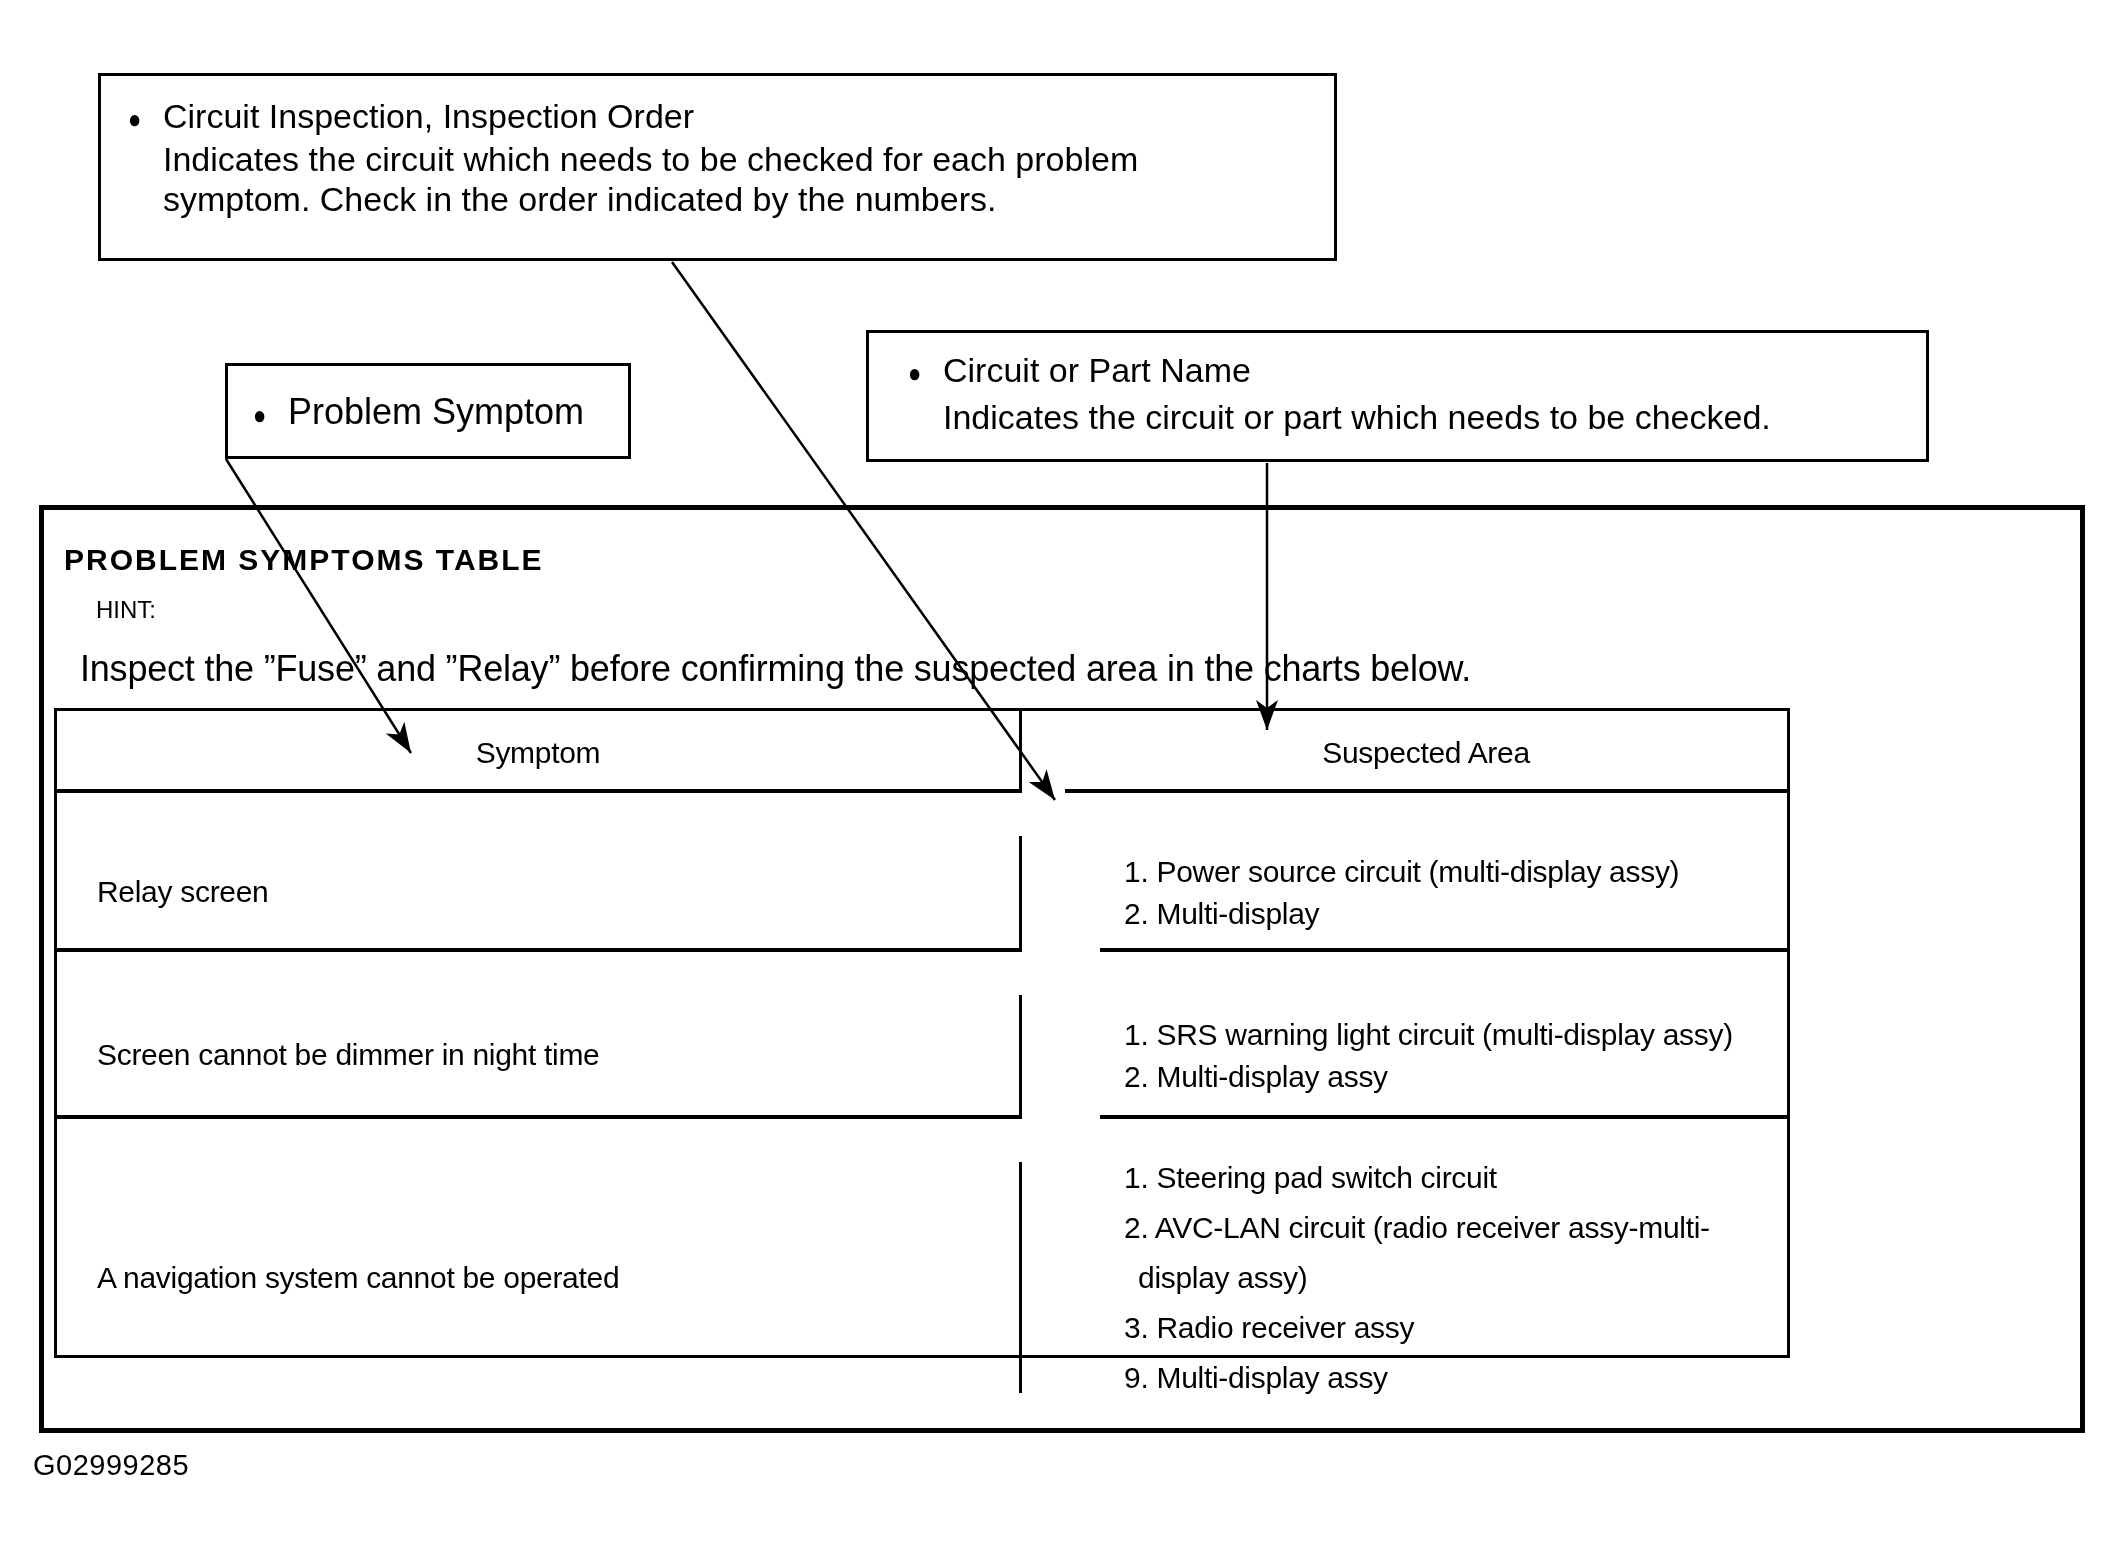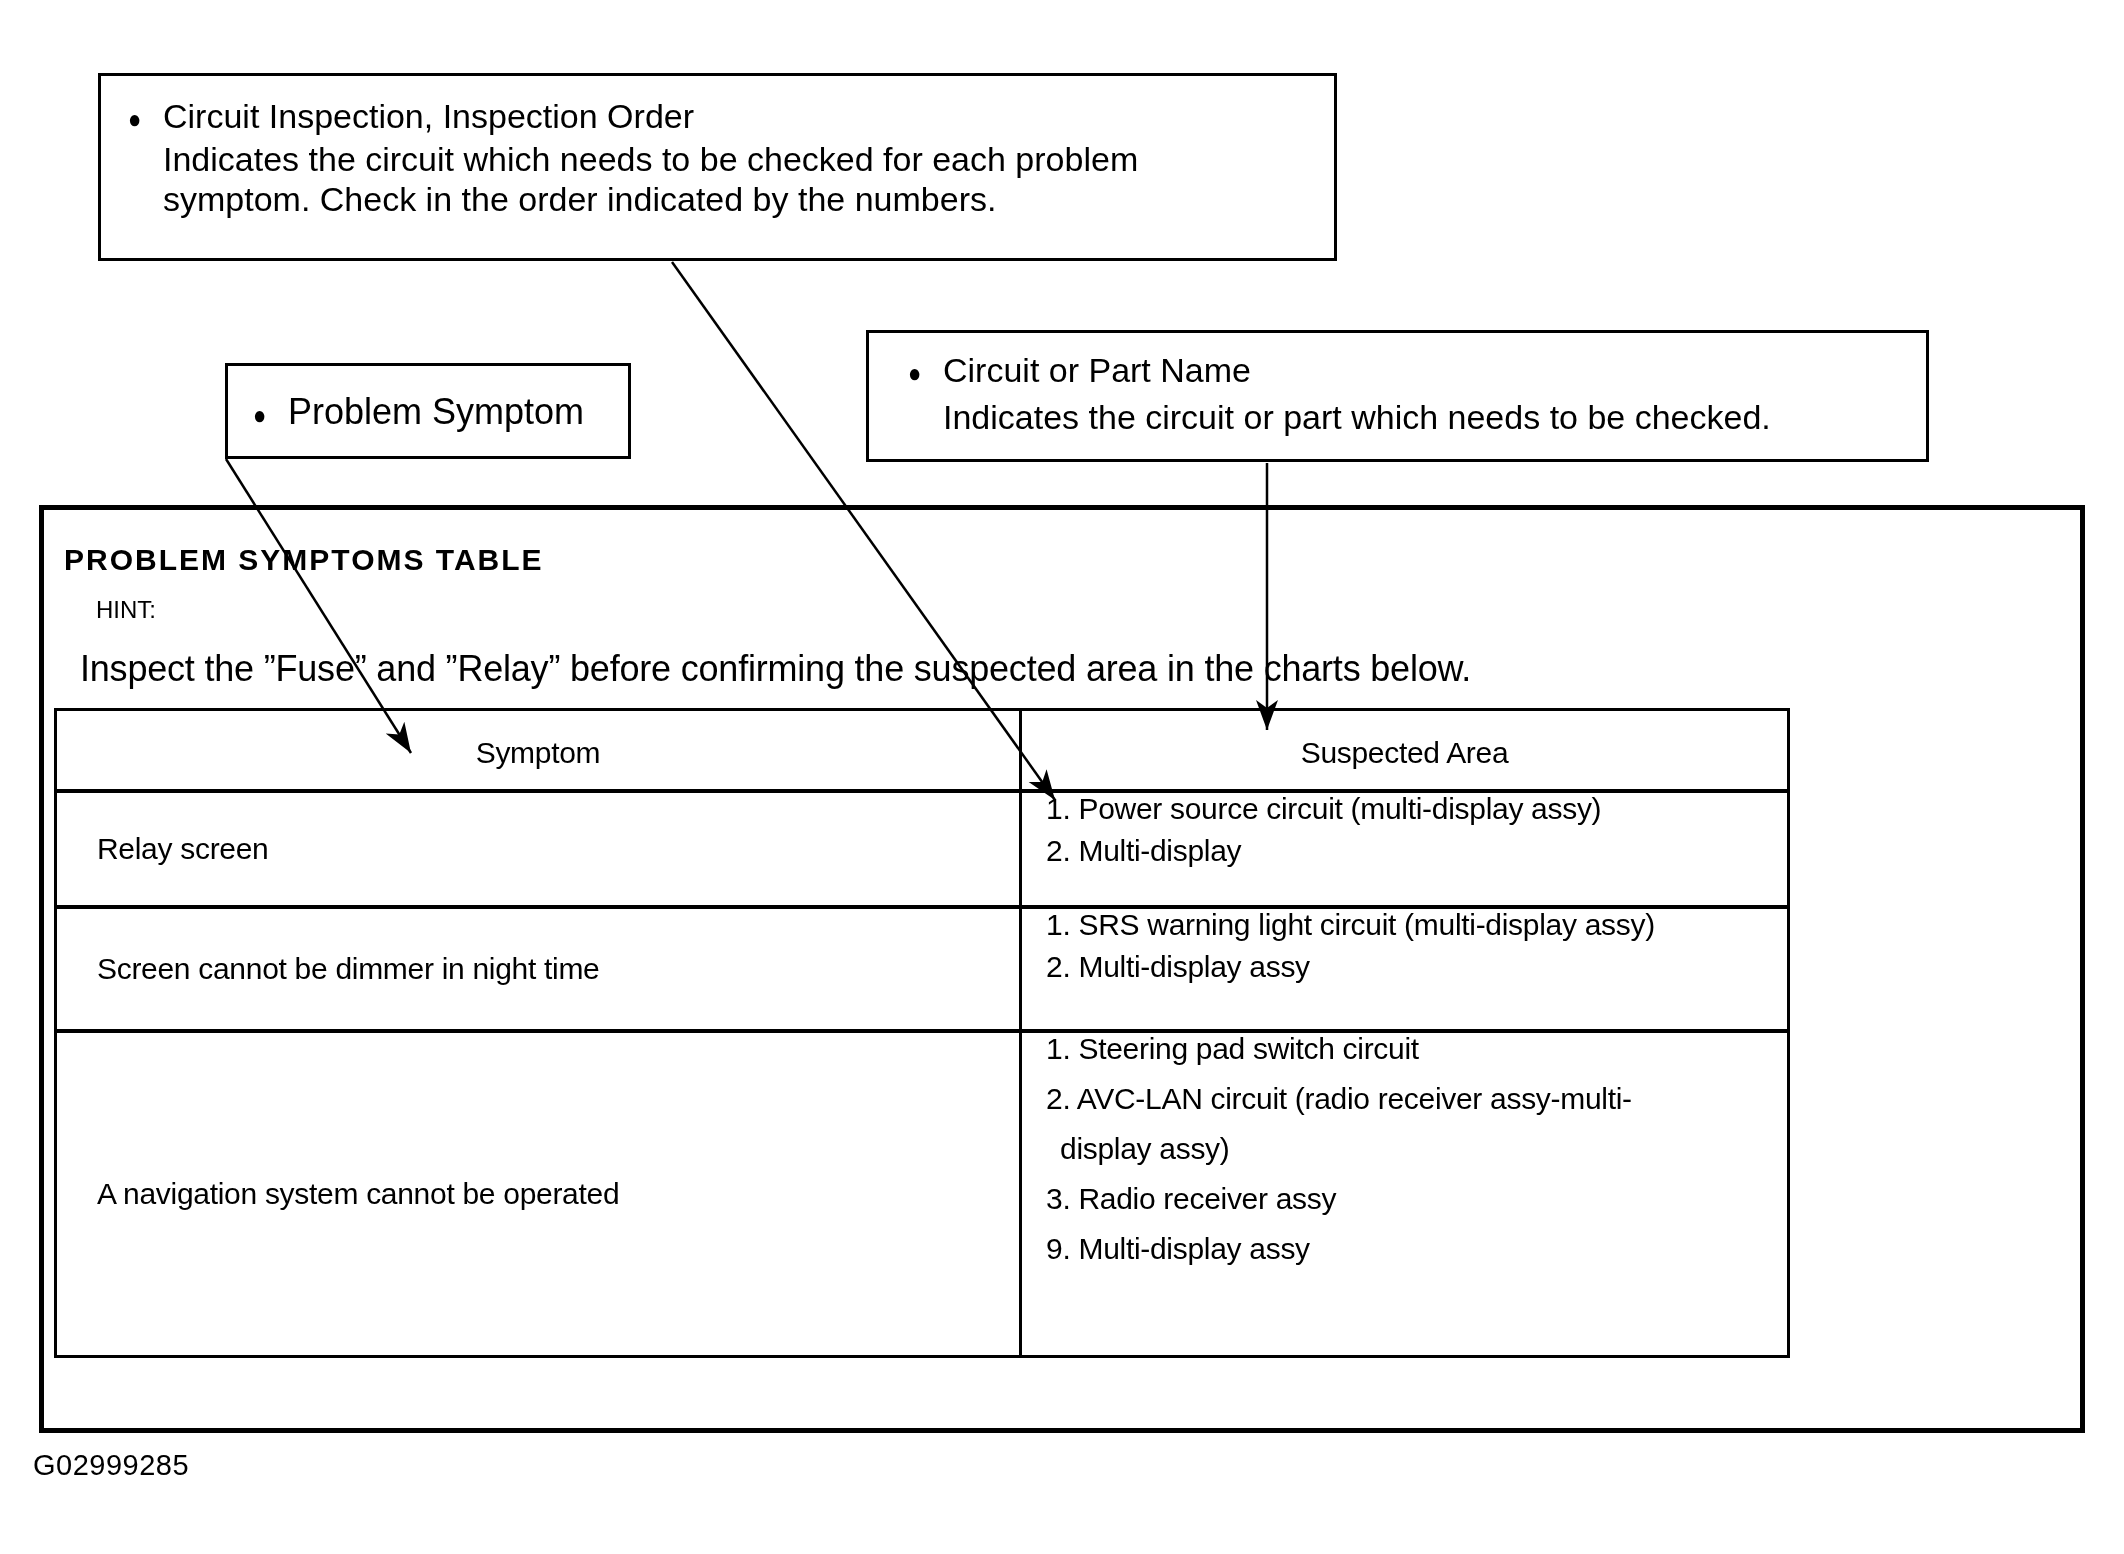--- a/index.html
+++ b/index.html
@@ -90,20 +90,21 @@
     position: absolute;
     left: 54px; top: 708px;
     width: 1736px; height: 650px;
     border: 3px solid #000;
     box-sizing: border-box;
     display: grid;
     grid-template-columns: 965px 1fr;
     grid-template-rows: 82px 116px 124px 1fr;
     font-size: 30px;
     letter-spacing: -0.3px;
+    gap: 43px;
   }
   .cell {
     box-sizing: border-box;
     border-bottom: 4px solid #000;
   }
   .cell.col-left { border-right: 3px solid #000; }
   .cell.last { border-bottom: none; }
   .cell.header {
     display: flex;
     align-items: center;
@@ -111,21 +112,23 @@
     padding-top: 6px;
   }
   .cell.symptom-cell {
     display: flex;
     align-items: center;
     padding-left: 40px;
   }
   .cell.area-cell {
     display: flex;
     flex-direction: column;
+    justify-content: center;
     padding-left: 24px;
+    margin-left: 35px;
   }
   .area-line { line-height: 31px; }
   .gap-sm .area-line + .area-line { margin-top: 11px; }
   .gap-lg .area-line + .area-line { margin-top: 19px; }
   .area-line.cont { margin-left: 14px; }
 
   
   #figure-id {
     position: absolute;
     left: 33px; top: 1449px;

